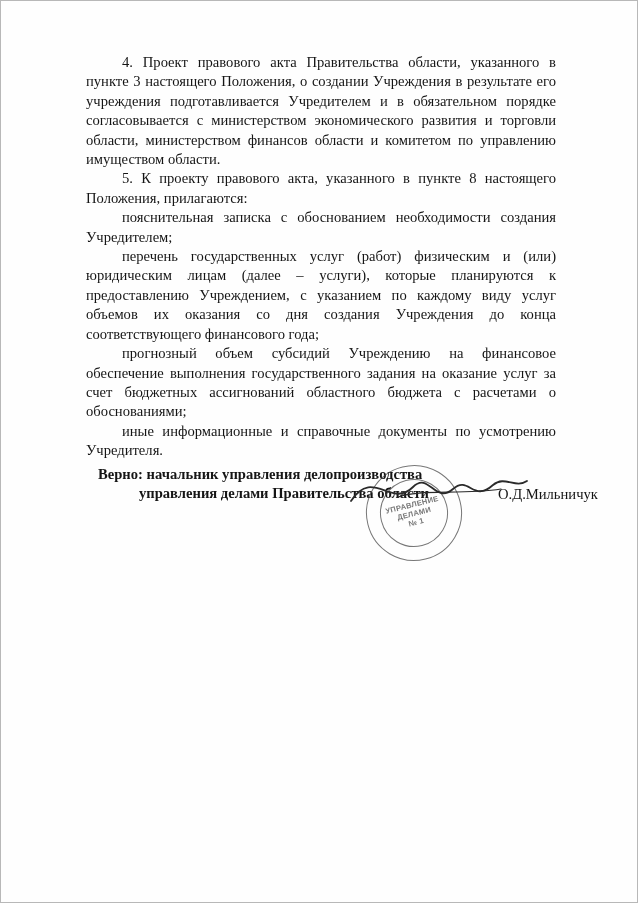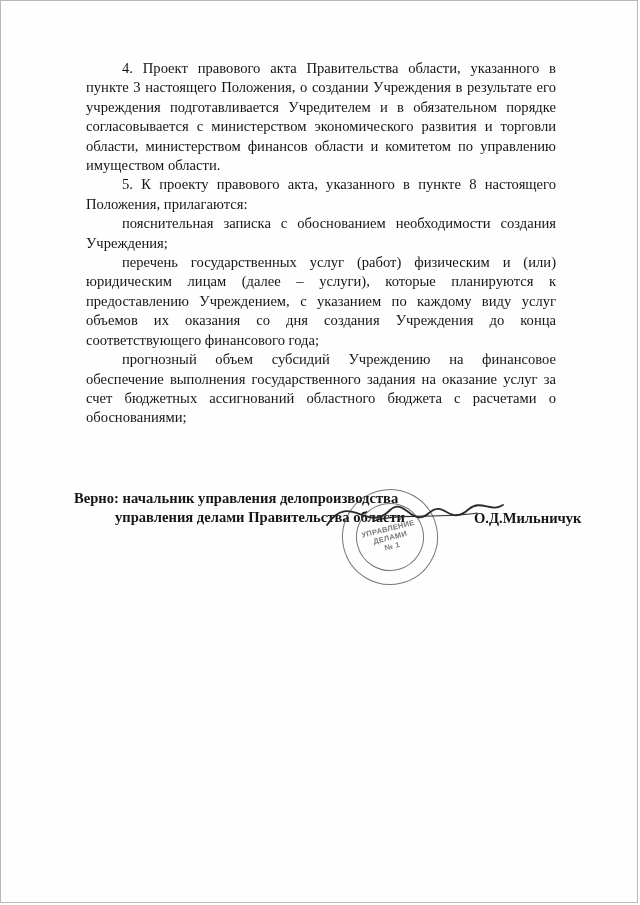--- a/index.html
+++ b/index.html
@@ -13,56 +13,55 @@
     height: 903px;
     border: 1px solid #b8b8b8;
     background: #fefefe;
     font-family: "Liberation Serif", "DejaVu Serif", serif;
     color: #151515;
     overflow: hidden;
     box-sizing: border-box;
   }
   .text-area {
     position: absolute;
-    top: 58px;
+    top: 52px;
     left: 85px;
     width: 470px;
   }
   .para {
     margin: 0;
     font-size: 14.6px;
     line-height: 19.4px;
     text-align: justify;
     text-indent: 36px;
     font-weight: 500;
   }
   .sig-block {
     position: absolute;
     top: 464px;
-    left: 73px;
+    left: 97px;
     width: 505px;
     height: 140px;
     font-size: 14.6px;
     line-height: 19.4px;
     font-weight: bold;
-    margin-top: 24px;
   }
   .sig-line1 {
     display: block;
   }
   .sig-line2 {
     display: block;
     padding-left: 41px;
   }
   .sig-name {
     position: absolute;
     top: 20px;
     left: 400px;
     white-space: nowrap;
-    font-weight: bold;
+    font-weight: normal;
   }
   .stamp {
     position: absolute;
     top: 0px;
     left: 268px;
     width: 96px;
     height: 96px;
     transform: rotate(-14deg);
     opacity: 0.75;
   }
@@ -103,23 +102,24 @@
   }
 </style>
 </head>
 <body>
 
 <div class="page">
 
   <div class="text-area">
     <p class="para">4. Проект правового акта Правительства области, указанного в пункте 3 настоящего Положения, о создании Учреждения в результате его учреждения подготавливается Учредителем и в обязательном порядке согласовывается с министерством экономического развития и торговли области, министерством финансов области и комитетом по управлению имуществом области.</p>
     <p class="para">5. К проекту правового акта, указанного в пункте 8 настоящего Положения, прилагаются:</p>
-    <p class="para">пояснительная записка с обоснованием необходимости создания Учреждения;</p>
+    <p class="para">пояснительная записка с обоснованием необходимости создания Учредителем;</p>
     <p class="para">перечень государственных услуг (работ) физическим и (или) юридическим лицам (далее – услуги), которые планируются к предоставлению Учреждением, с указанием по каждому виду услуг объемов их оказания со дня создания Учреждения до конца соответствующего финансового года;</p>
     <p class="para">прогнозный объем субсидий Учреждению на финансовое обеспечение выполнения государственного задания на оказание услуг за счет бюджетных ассигнований областного бюджета с расчетами о обоснованиями;</p>
+    <p class="para">иные информационные и справочные документы по усмотрению Учредителя.</p>
   </div>
 
   <div class="sig-block">
     <span class="sig-line1">Верно: начальник управления делопроизводства</span>
     <span class="sig-line2">управления делами Правительства области</span>
 
     <div class="stamp">
       <div class="stamp-outer"></div>
       <div class="stamp-inner">
         <span class="stamp-text">УПРАВЛЕНИЕ</span>

